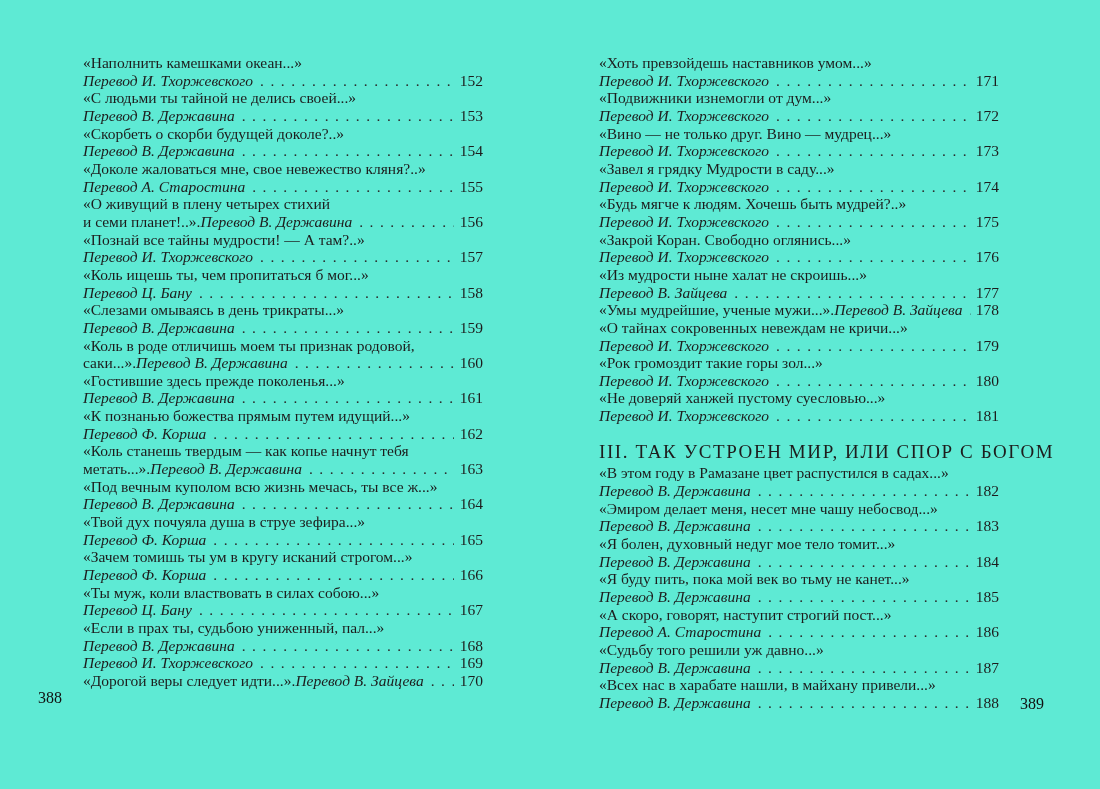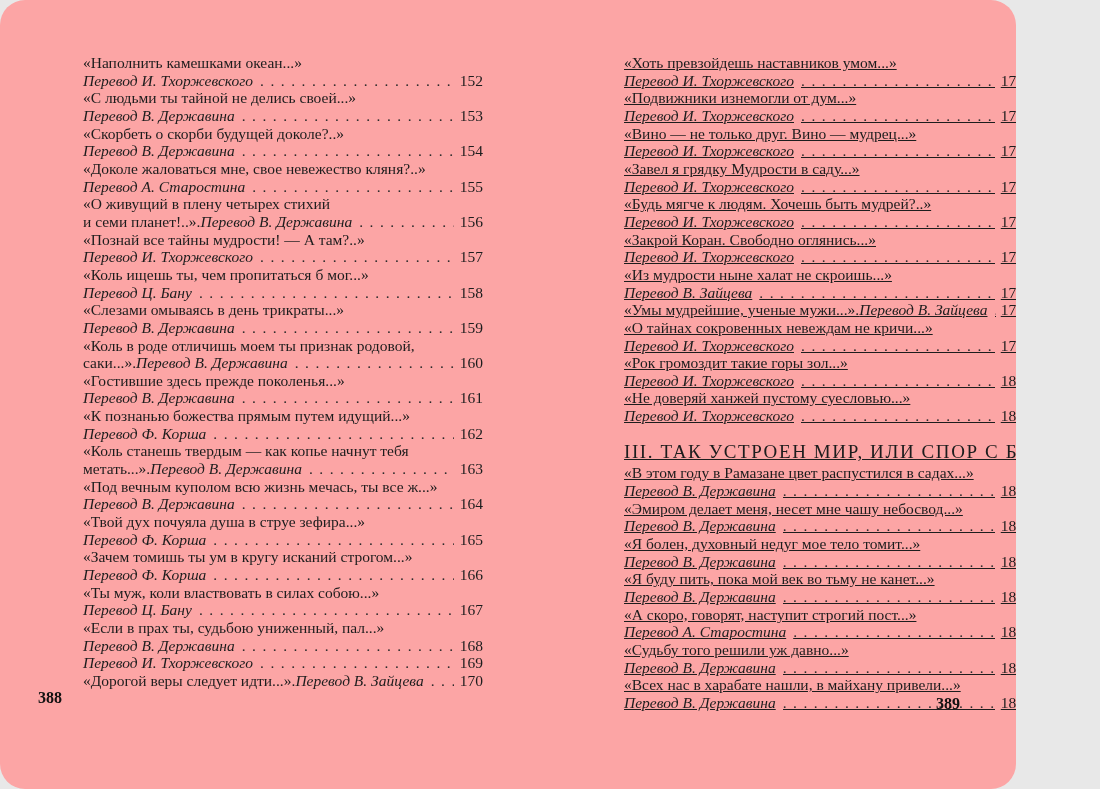--- a/index.html
+++ b/index.html
@@ -1,34 +1,33 @@
 <!DOCTYPE html>
 <html><head>
 <meta charset="utf-8">
 <style>
   html, body { margin: 0; padding: 0; background: #e8e8e8; }
   .spread {
     position: relative;
-    width: 1016px;
+    width: 1100px;
     height: 789px;
-    background: #fca5a5;
+    background: #5eead4;
     font-family: "Liberation Serif", "DejaVu Serif", serif;
     font-size: 15.5px;
     line-height: 17.65px;
     color: #1d1d1d;
     overflow: hidden;
-    border-radius: 25px;
   }
   .toc-col {
     position: absolute;
     top: 54px;
     width: 400px;
   }
   .col-left  { left: 83px; }
-  .col-right { left: 624px; text-decoration: underline; }
+  .col-right { left: 599px; }
   .entry { margin: 0; }
   .title-line { white-space: nowrap; }
   .tail {
     display: flex;
     align-items: baseline;
     white-space: nowrap;
   }
   .tail-roman { flex: 0 0 auto; text-align: center; }
   .tail-italic { flex: 0 0 auto; font-style: italic; }
   .leader {
@@ -47,21 +46,21 @@
   .pagenum { flex: 0 0 auto; }
   .section-heading {
     margin: 18px 0 4px 0;
     letter-spacing: 1.6px;
     white-space: nowrap;
     font-size: 19px;
     color: #1d1d1d;
   }
   .folio {
     position: absolute;
-    font-weight: bold;
+    font-weight: normal;
     font-size: 16px;
     color: #111;
     text-align: right;
   }
   .folio-left  { left: 38px;  top: 689px; }
   .folio-right { right: 56px; top: 695px; }
 </style>
 </head>
 <body>
 

